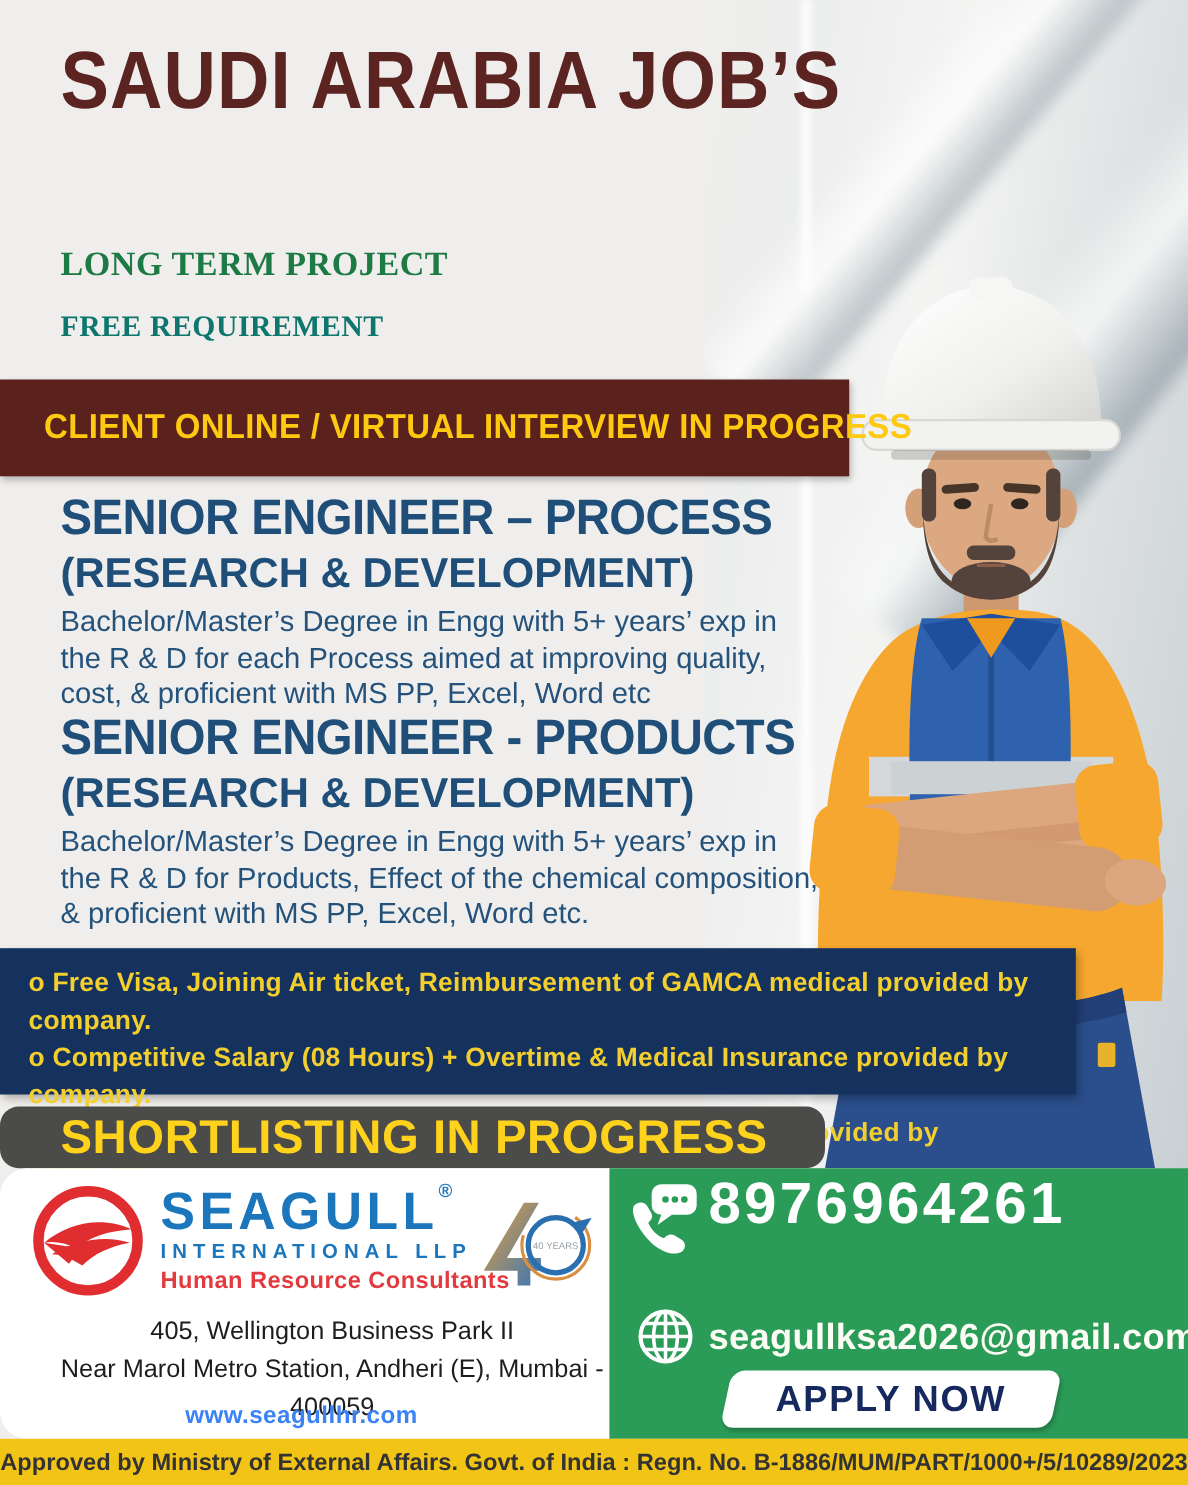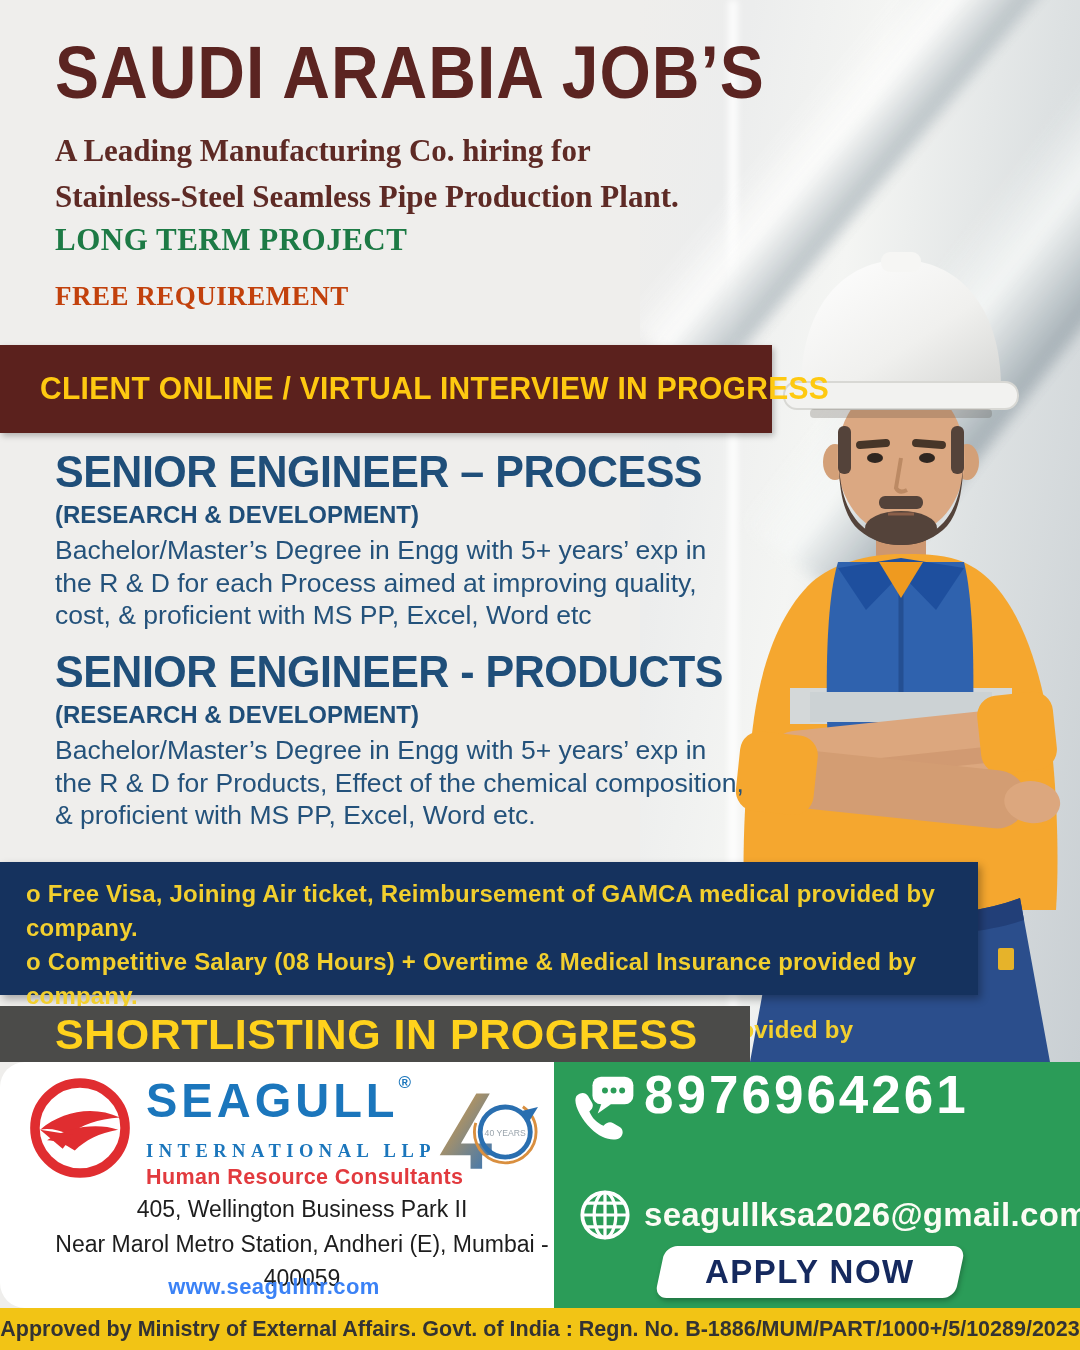--- a/index.html
+++ b/index.html
@@ -37,65 +37,65 @@
     font-size:31px; line-height:1.48; color:#5e2a25; white-space:pre-line;
   }
   .long-term {
     position:absolute; left:55px; top:222px; z-index:2;
     font-family:"Liberation Serif", serif; font-weight:700;
     font-size:31px; color:#1d7a45; letter-spacing:.5px;
   }
   .free-req {
     position:absolute; left:55px; top:281px; z-index:2;
     font-family:"Liberation Serif", serif; font-weight:700;
-    font-size:27px; color:#c2410c; letter-spacing:.5px;
+    font-size:27px; color:#0f766e; letter-spacing:.5px;
   }
   .interview-banner {
     position:absolute; left:0; top:345px; width:772px; height:88px; z-index:2;
     background:#5b211d; display:flex; align-items:center; padding-left:40px;
     box-shadow:2px 3px 6px rgba(0,0,0,.25);
   }
   .interview-banner span {
     font-size:30px; font-weight:800; color:#fec911; letter-spacing:.3px;
     transform:scaleY(1.05); transform-origin:left center; white-space:nowrap;
   }
   
   .job { position:absolute; left:55px; z-index:2; }
   .job-1 { top:446px; }
   .job-2 { top:646px; }
   .job-title { font-size:43px; font-weight:800; color:#1f4e79; letter-spacing:-.5px;
     transform:scaleY(1.05); transform-origin:left top; white-space:nowrap; }
-  .job-dept { font-size:24px; font-weight:800; color:#1f4e79; margin-top:6px; white-space:nowrap; }
+  .job-dept { font-size:38px; font-weight:800; color:#1f4e79; margin-top:6px; white-space:nowrap; }
   .job-desc { font-size:26.5px; font-weight:500; color:#24527b; line-height:1.23;
     margin-top:5px; white-space:pre-line; }
   
   .benefits {
     position:absolute; left:0; top:862px; width:978px; height:133px; z-index:2;
     background:#15325e; padding:15px 10px 0 26px;
     box-shadow:3px 4px 8px rgba(0,0,0,.3);
   }
   .benefits-text { font-size:24px; font-weight:700; color:#f2cf2e;
     line-height:1.42; white-space:pre-line; letter-spacing:.2px; }
   
   .shortlist {
     position:absolute; left:0; top:1006px; width:750px; height:56px; z-index:2;
-    background:#4b4b49; display:flex; align-items:center; padding-left:55px;
+    background:#4b4b49; display:flex; align-items:center; padding-left:55px;border-radius:17px;
   }
   .shortlist span { font-size:43px; font-weight:800; color:#ffd21c; letter-spacing:.5px; white-space:nowrap; }
   
   .bottom-row { position:absolute; left:0; top:1062px; width:1080px; height:246px;
     background:#ffffff; z-index:3;border-radius:25px; }
   .logo-block { position:absolute; left:28px; top:10px; width:500px; }
   .seagull-mark { position:absolute; left:0; top:4px; width:104px; height:104px; }
   .brand-text { position:absolute; left:118px; top:0; width:300px; }
   .brand-name { font-size:47px; font-weight:800; color:#1b76bc; letter-spacing:4px;
     transform:scaleY(1.02); transform-origin:left top; white-space:nowrap; }
   .brand-reg { font-size:17px; vertical-align:28px; letter-spacing:0; color:#1b76bc; }
   .brand-line2 { font-size:18.5px; font-weight:700; color:#1b76bc; letter-spacing:5.5px;
-    margin-top:14px; white-space:nowrap;font-family:Liberation Serif, serif; }
+    margin-top:0; white-space:nowrap; }
   .brand-line3 { font-size:21.5px; font-weight:700; color:#e23a3e; letter-spacing:.4px;
     margin-top:3px; white-space:nowrap; }
   .logo-40 { position:absolute; left:404px; top:8px; width:106px; height:106px; }
   .address { position:absolute; left:0; top:130px; width:548px; text-align:center;
     font-size:23px; color:#1d1d1d; line-height:1.5; white-space:pre-line;margin-left:28px; }
   .website { position:absolute; left:0; top:212px; width:548px; text-align:center;
     font-size:22px; font-weight:700; color:#3b82f6; letter-spacing:.4px; }
   .contact-box { position:absolute; left:554px; top:0; width:614px; height:246px;
     background:#2b9c58; }
   .phone-icon { position:absolute; left:16px; top:12px; width:66px; height:66px; }
@@ -189,22 +189,20 @@
       <line x1="170" y1="266" x2="196" y2="266" stroke="#8a5f49" stroke-width="3"></line>
 
       <path d="M83,140 C83,56 128,12 183,12 C238,12 283,56 283,140 Z" fill="url(#helmetGrad)"></path>
       <rect x="163" y="4" width="40" height="20" rx="9" fill="#f6f6f4"></rect>
       <rect x="66" y="134" width="234" height="27" rx="13" fill="#f2f2f0" stroke="#d8d8d4" stroke-width="2"></rect>
       <rect x="92" y="161" width="182" height="9" rx="4" fill="rgba(70,60,50,.22)"></rect>
     </svg>
   </div>
 
   <div class="title">SAUDI ARABIA JOB’S</div>
-  <div class="subtitle">A Leading Manufacturing Co. hiring for
-Stainless-Steel Seamless Pipe Production Plant.</div>
   <div class="long-term">LONG TERM PROJECT</div>
   <div class="free-req">FREE REQUIREMENT</div>
   <div class="interview-banner">
     <span>CLIENT ONLINE / VIRTUAL INTERVIEW IN PROGRESS</span>
   </div>
 
   <div class="job job-1">
     <div class="job-title">SENIOR ENGINEER – PROCESS</div>
     <div class="job-dept">(RESEARCH &amp; DEVELOPMENT)</div>
     <div class="job-desc">Bachelor/Master’s Degree in Engg with 5+ years’ exp in

